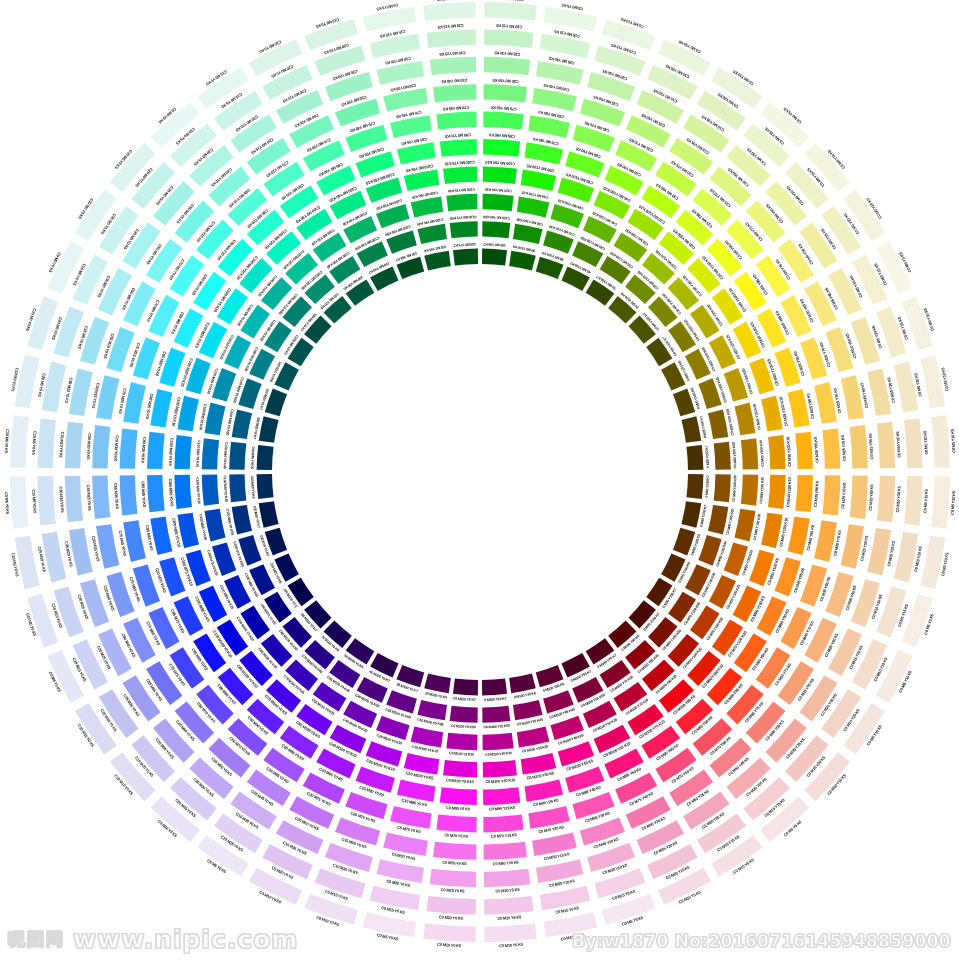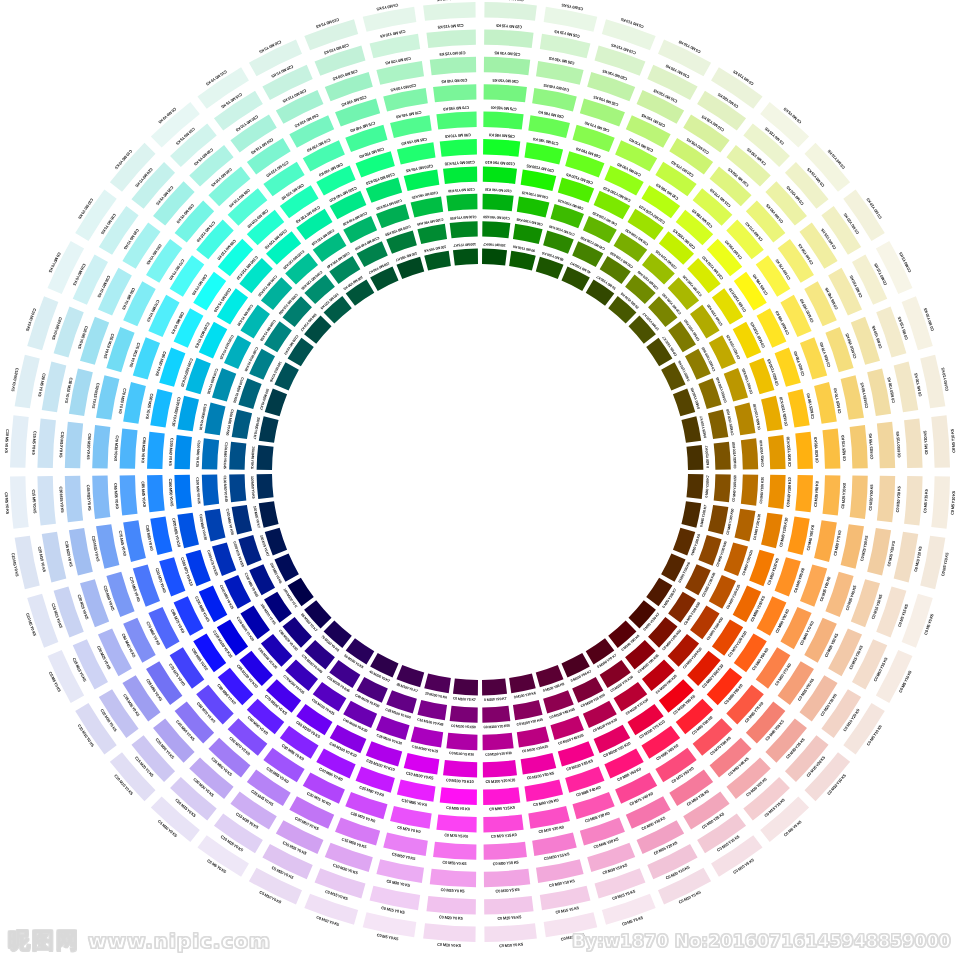--- a/index.html
+++ b/index.html
@@ -25,25 +25,25 @@
     white-space:nowrap;
     user-select:none;
     letter-spacing:.5px;
   }
   #wm-left{
     left:8px;bottom:8px;
     display:flex;align-items:center;gap:8px;
   }
   #wm-left .cn{
     font-family:"DejaVu Sans", sans-serif;
-    font-size:22px;font-weight:bold;letter-spacing:2px;line-height:1;
+    font-size:17px;font-weight:bold;letter-spacing:2px;line-height:1;
   }
   #wm-left .url{
     font-family:"DejaVu Sans", sans-serif;
-    font-size:20px;font-weight:bold;line-height:1;letter-spacing:1px;
+    font-size:25px;font-weight:bold;line-height:1;letter-spacing:1px;
   }
   #wm-right{
     right:8px;bottom:10px;
     font-family:"DejaVu Sans", sans-serif;
     font-size:17px;font-weight:bold;line-height:1;letter-spacing:.3px;margin-top:48px;
   }
 
   .ring-label{
     font-family:"Liberation Sans", sans-serif;
     font-weight:bold;

